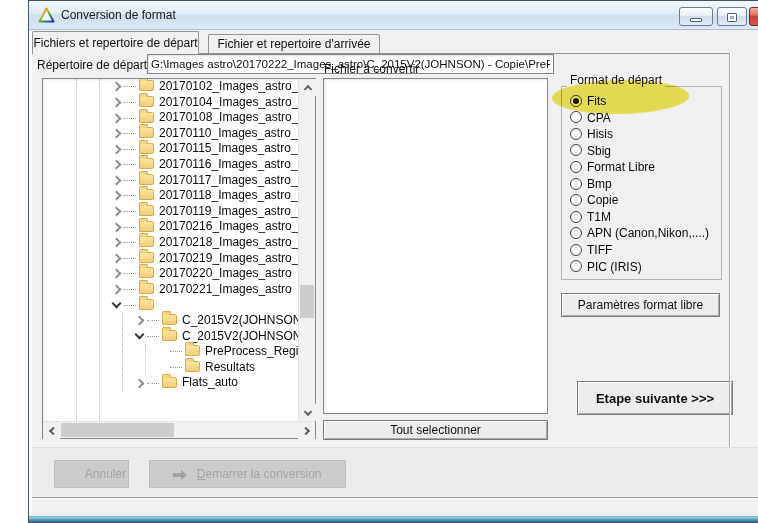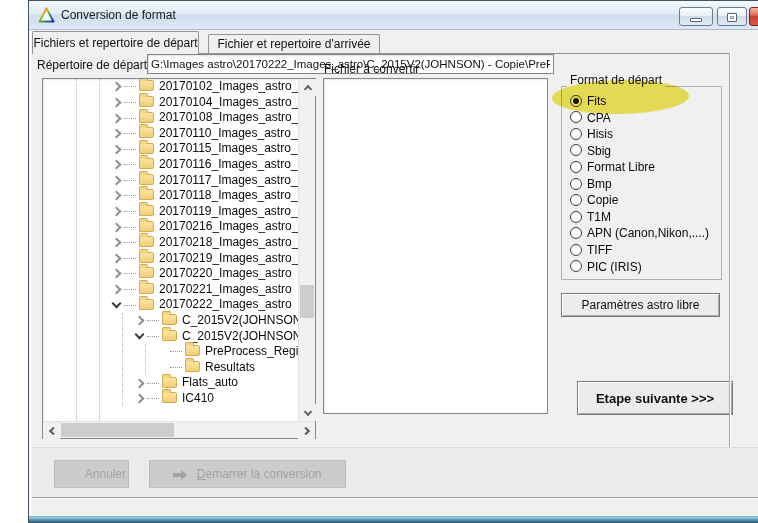--- a/index.html
+++ b/index.html
@@ -169,27 +169,26 @@
           <div class="trow"><span class="chev collapsed" style="margin-left: 70px;"></span><span class="dots"></span><span class="folder"></span><span class="tlabel">20170115_Images_astro_pt</span></div>
           <div class="trow"><span class="chev collapsed" style="margin-left: 70px;"></span><span class="dots"></span><span class="folder"></span><span class="tlabel">20170116_Images_astro_pt</span></div>
           <div class="trow"><span class="chev collapsed" style="margin-left: 70px;"></span><span class="dots"></span><span class="folder"></span><span class="tlabel">20170117_Images_astro__pt</span></div>
           <div class="trow"><span class="chev collapsed" style="margin-left: 70px;"></span><span class="dots"></span><span class="folder"></span><span class="tlabel">20170118_Images_astro_pt</span></div>
           <div class="trow"><span class="chev collapsed" style="margin-left: 70px;"></span><span class="dots"></span><span class="folder"></span><span class="tlabel">20170119_Images_astro_pt</span></div>
           <div class="trow"><span class="chev collapsed" style="margin-left: 70px;"></span><span class="dots"></span><span class="folder"></span><span class="tlabel">20170216_Images_astro_pt</span></div>
           <div class="trow"><span class="chev collapsed" style="margin-left: 70px;"></span><span class="dots"></span><span class="folder"></span><span class="tlabel">20170218_Images_astro_pt</span></div>
           <div class="trow"><span class="chev collapsed" style="margin-left: 70px;"></span><span class="dots"></span><span class="folder"></span><span class="tlabel">20170219_Images_astro_pt</span></div>
           <div class="trow"><span class="chev collapsed" style="margin-left: 70px;"></span><span class="dots"></span><span class="folder"></span><span class="tlabel">20170220_Images_astro</span></div>
           <div class="trow"><span class="chev collapsed" style="margin-left: 70px;"></span><span class="dots"></span><span class="folder"></span><span class="tlabel">20170221_Images_astro</span></div>
-          <div class="trow"><span class="chev expanded" style="margin-left: 70px;"></span><span class="dots"></span><span class="folder"></span><span class="tlabel">20170222_Images_astro</span></div>
+          <div class="trow"><span class="chev expanded" style="margin-left: 70px;"></span><span class="dots"></span><span class="folder"></span></div>
           <div class="trow"><i class="vg" style="left: 79px;"></i><span class="chev collapsed" style="margin-left: 93px;"></span><span class="dots"></span><span class="folder"></span><span class="tlabel">C_2015V2(JOHNSON)</span></div>
           <div class="trow"><i class="vg" style="left: 79px;"></i><span class="chev expanded" style="margin-left: 93px;"></span><span class="dots"></span><span class="folder"></span><span class="tlabel">C_2015V2(JOHNSON) - Copie</span></div>
           <div class="trow"><i class="vg" style="left: 79px;"></i><i class="vg" style="left: 102px;"></i><span class="chev none" style="margin-left: 116px;"></span><span class="dots"></span><span class="folder"></span><span class="tlabel">PreProcess_Registered</span></div>
           <div class="trow"><i class="vg" style="left: 79px;"></i><i class="vg" style="left: 102px;"></i><span class="chev none" style="margin-left: 116px;"></span><span class="dots"></span><span class="folder"></span><span class="tlabel">Resultats</span></div>
           <div class="trow"><i class="vg" style="left: 79px;"></i><span class="chev collapsed" style="margin-left: 93px;"></span><span class="dots"></span><span class="folder"></span><span class="tlabel">Flats_auto</span></div>
-          <div class="trow"><i class="vg" style="left: 79px;"></i><span class="chev collapsed" style="margin-left: 93px;"></span><span class="dots"></span><span class="folder"></span><span class="tlabel">IC410</span></div>
         </div>
     </div>
     <div class="vsb">
       <div class="sbtn up" style="top:0">
           <i class="sb-chev"></i>
         </div>
       <div class="vthumb"></div>
       <div class="sbtn down" style="bottom:0">
           <i class="sb-chev"></i>
         </div>
@@ -200,38 +199,39 @@
         </div>
       <div class="hthumb"></div>
       <div class="sbtn rightA" style="right:0">
           <i class="sb-chev"></i>
         </div>
     </div>
   </div>
 
   <span class="filelabel">Fichier à convertir</span>
   <div class="filelist"></div>
+  <button class="btn selectall">Tout selectionner</button>
 
   <span class="grouplabel">Format de départ</span>
   <div class="groupbox" id="format-box">
       <div class="fr-row" style="top: 5px;"><span class="radio"><i class="dot"></i></span><span class="rlabel">Fits</span></div>
       <div class="fr-row" style="top: 21.55px;"><span class="radio"></span><span class="rlabel">CPA</span></div>
       <div class="fr-row" style="top: 38.1px;"><span class="radio"></span><span class="rlabel">Hisis</span></div>
       <div class="fr-row" style="top: 54.65px;"><span class="radio"></span><span class="rlabel">Sbig</span></div>
       <div class="fr-row" style="top: 71.2px;"><span class="radio"></span><span class="rlabel">Format Libre</span></div>
       <div class="fr-row" style="top: 87.75px;"><span class="radio"></span><span class="rlabel">Bmp</span></div>
       <div class="fr-row" style="top: 104.3px;"><span class="radio"></span><span class="rlabel">Copie</span></div>
       <div class="fr-row" style="top: 120.85px;"><span class="radio"></span><span class="rlabel">T1M</span></div>
       <div class="fr-row" style="top: 137.4px;"><span class="radio"></span><span class="rlabel">APN (Canon,Nikon,....)</span></div>
       <div class="fr-row" style="top: 153.95px;"><span class="radio"></span><span class="rlabel">TIFF</span></div>
       <div class="fr-row" style="top: 170.5px;"><span class="radio"></span><span class="rlabel">PIC (IRIS)</span></div>
     </div>
   <div class="highlight-ellipse"></div>
 
-  <button class="btn freefmt">Paramètres astro libre</button>
+  <button class="btn freefmt">Paramètres format libre</button>
   <button class="btn nextstep">Etape suivante &gt;&gt;&gt;</button>
 
   <div class="groove-v"></div>
 
   <div class="footer">
     <button class="dbtn cancel" disabled="">Annuler</button>
     <button class="dbtn start" disabled="">
       <span class="start-arrow"><i class="arr-body"></i><i class="arr-head"></i></span>
       <span class="ul-first">Demarrer la conversion</span>
     </button>

